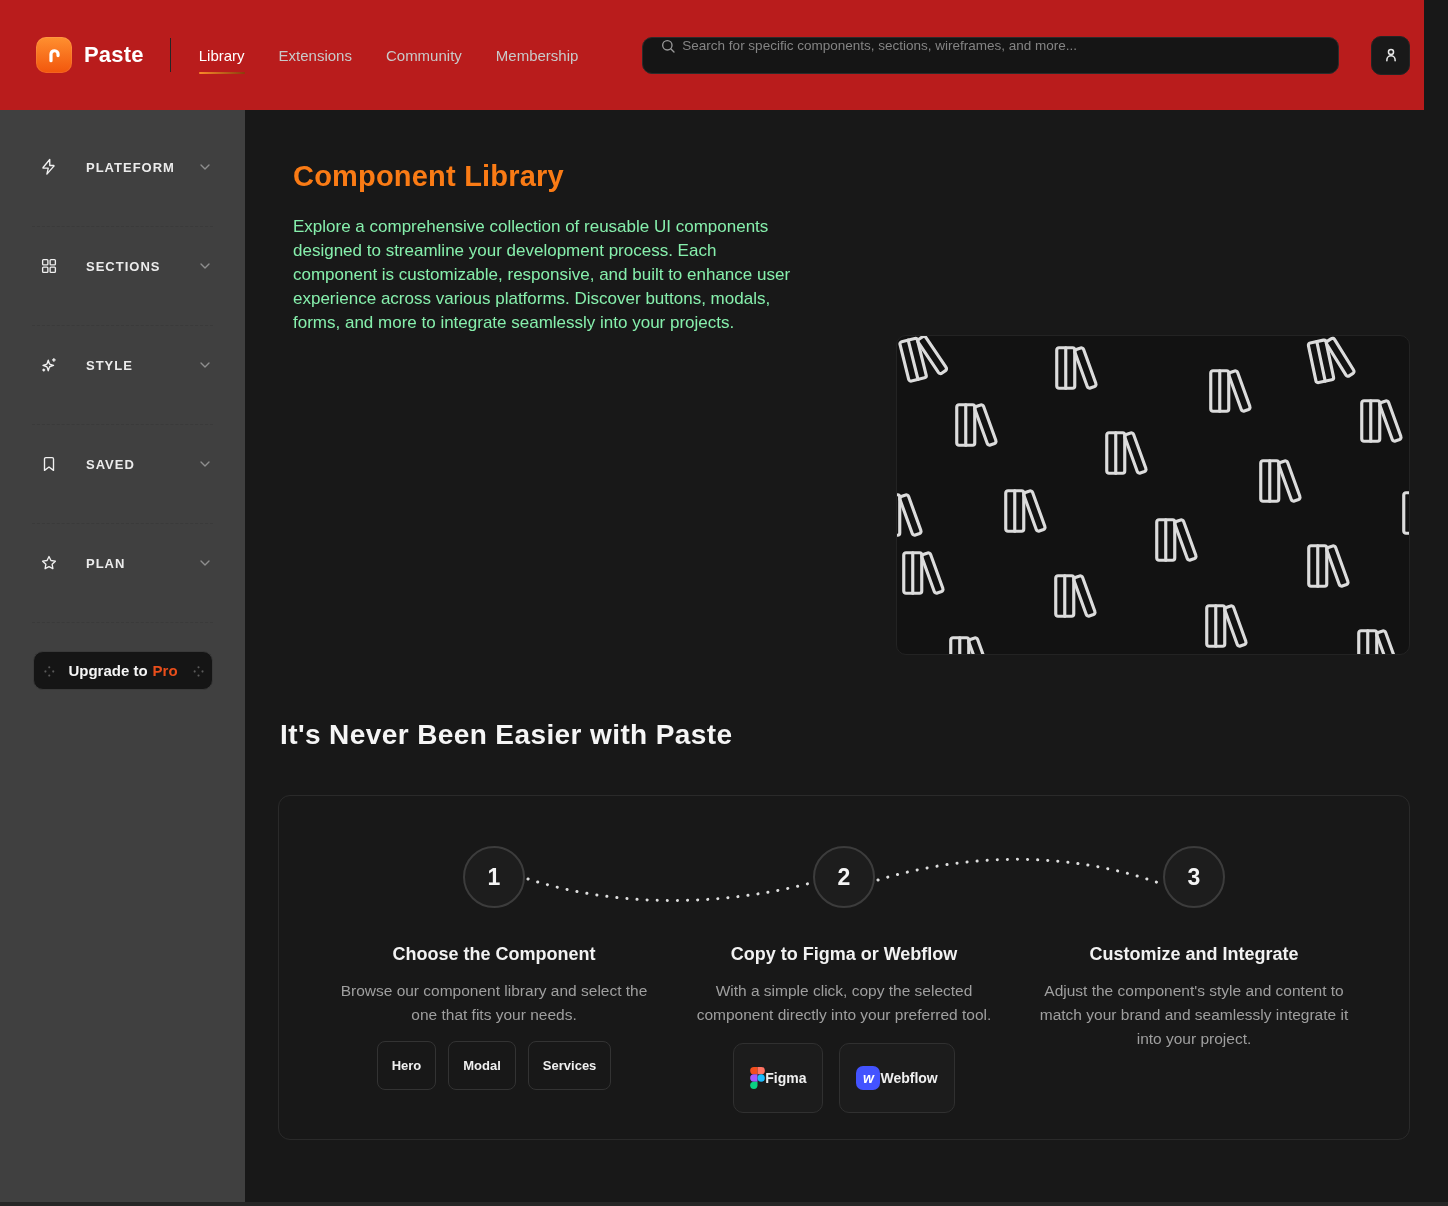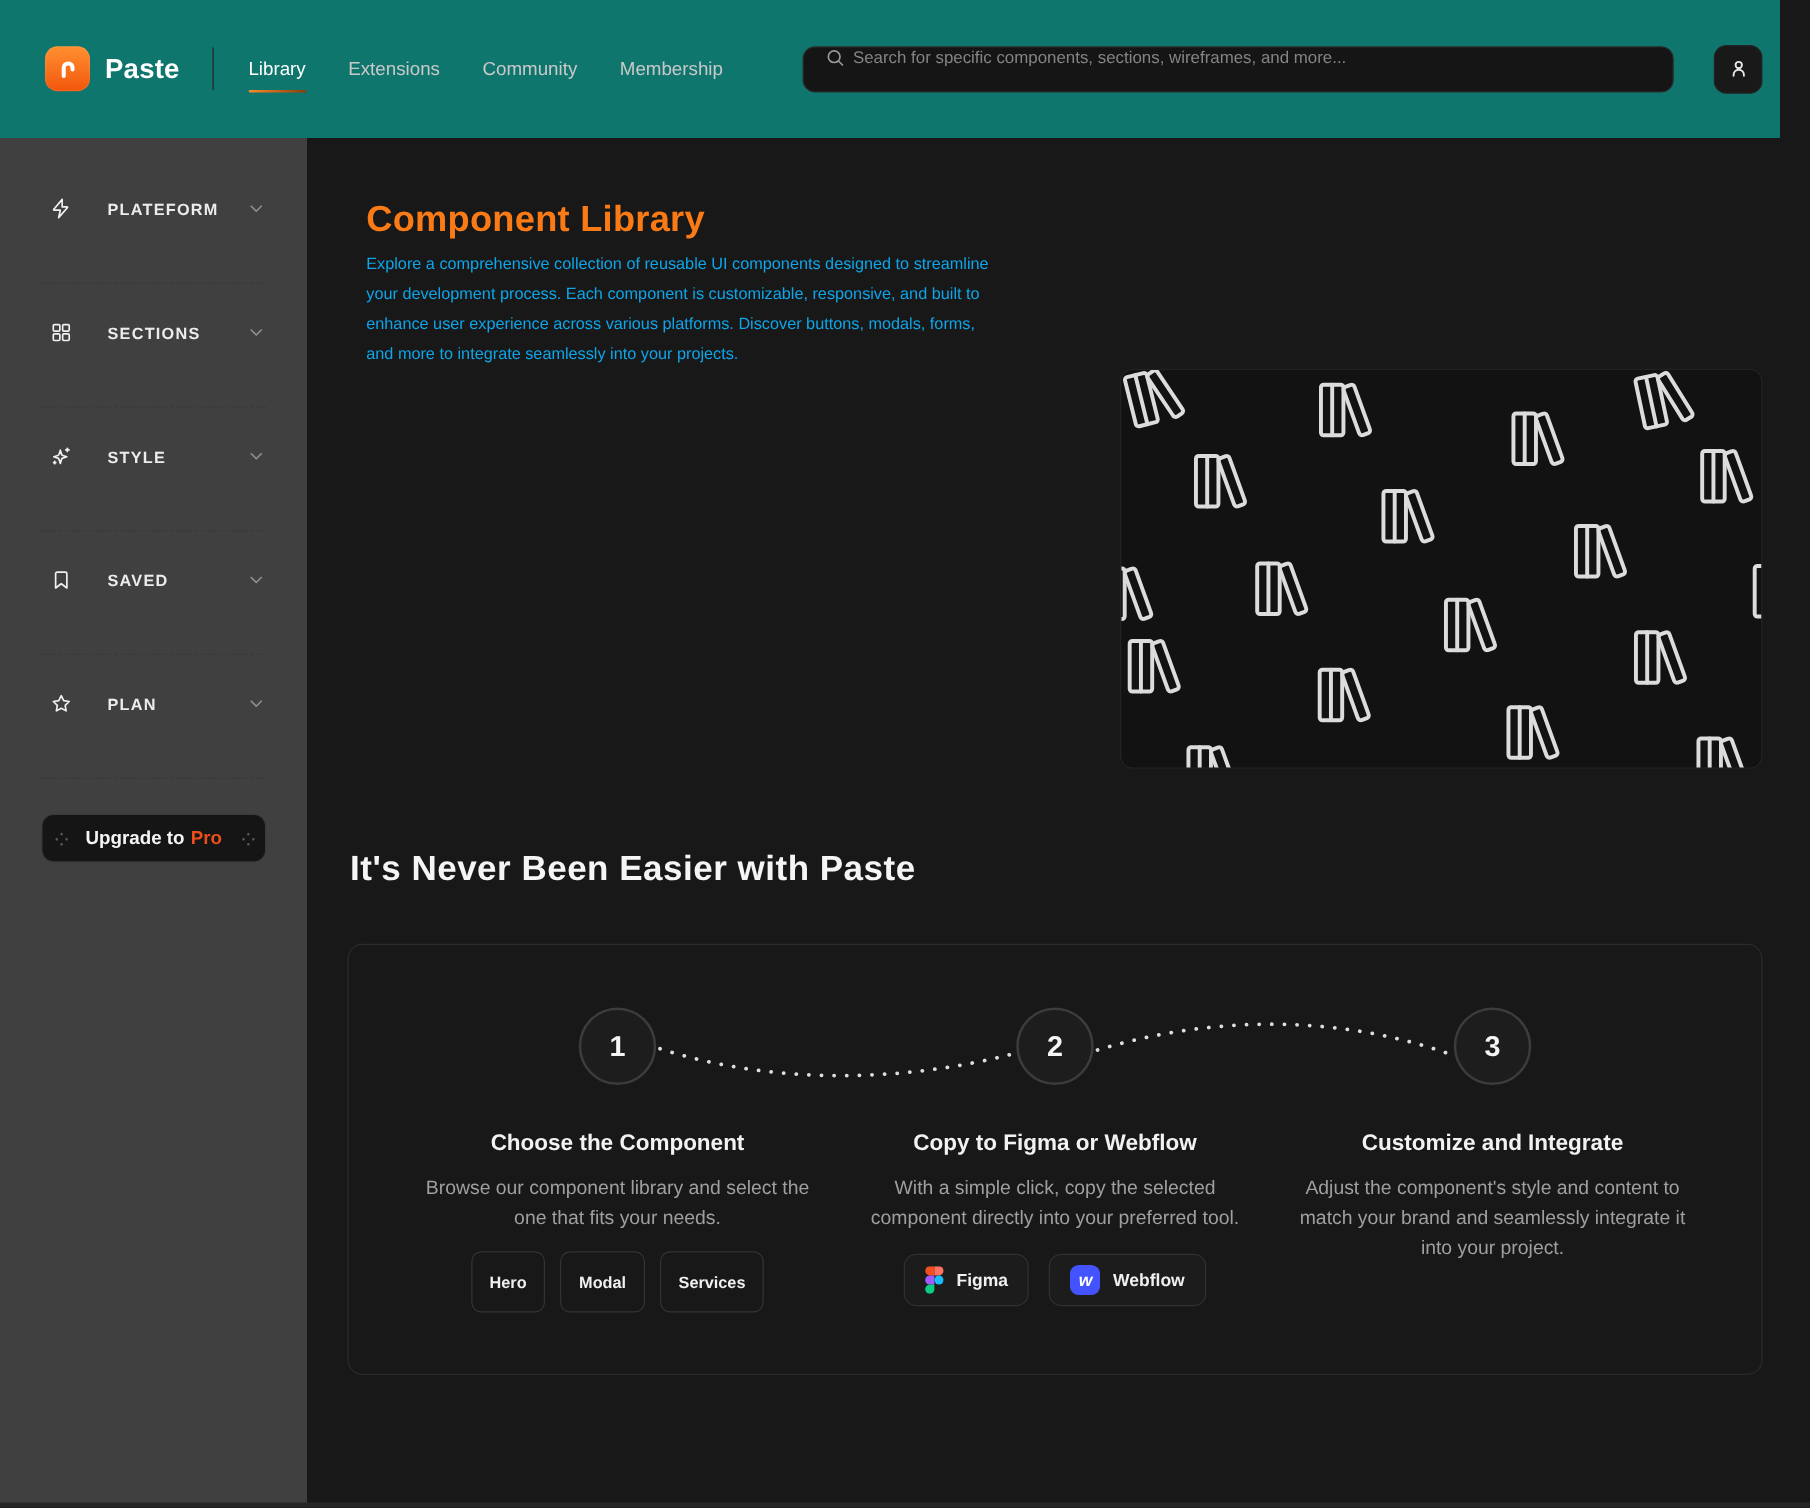--- a/index.html
+++ b/index.html
@@ -1,19 +1,19 @@
 <!DOCTYPE html>
 <html><head>
 <meta charset="utf-8">
 <style>
   * { margin:0; padding:0; box-sizing:border-box; }
   html,body { width:1448px; height:1206px; background:#181818; font-family:"Liberation Sans", sans-serif; overflow:hidden; }
 
   
-  .topnav { position:fixed; top:0; left:0; width:1424px; height:110px; background:#0f766e; display:flex; align-items:center; z-index:10; }
+  .topnav { position:fixed; top:0; left:0; width:1424px; height:110px; background:#b91c1c; display:flex; align-items:center; z-index:10; }
   .logo-wrap { display:flex; align-items:center; gap:12px; margin-left:36px; }
   .logo-box { width:36px; height:36px; border-radius:10px; background:linear-gradient(180deg,#ff9030,#f2560c); display:flex; align-items:center; justify-content:center; box-shadow:0 0 0 1px rgba(255,255,255,.08) inset; }
   .brand-name { color:#fff; font-size:22px; font-weight:700; letter-spacing:.2px; }
   .nav-divider { width:1px; height:34px; background:#262626; margin:0 28px 0 26px; }
   .nav-links { display:flex; align-items:center; gap:34px; }
   .nav-link { color:#c9c9c9; font-size:15px; cursor:pointer; position:relative; padding:8px 0; }
   .nav-link.active { color:#ffffff; }
   .nav-link.active::after { content:""; position:absolute; left:0; right:0; bottom:-2px; height:2px; border-radius:2px; background:linear-gradient(90deg,#fb8a2a,#8a3c0c); }
   .search-wrap { margin-left:64px; width:697px; height:37px; background:#151515; border:1px solid #2b2b2b; border-radius:10px; display:flex; align-items:flex-start; padding:0 17px; gap:6px; }
   .search-wrap input { flex:1; background:transparent; border:none; outline:none; color:#cfcfcf; font-size:13.5px; font-family:"Liberation Sans", sans-serif; }
@@ -32,34 +32,34 @@
   .upgrade-btn .corner { position:absolute; color:#5a5a5a; font-size:13px; letter-spacing:-2px; }
   .upgrade-btn .corner.left { left:10px; }
   .upgrade-btn .corner.right { right:10px; }
   .pro-text { color:#e94e1b; font-weight:700; }
 
   
   .main { position:absolute; top:110px; left:245px; width:1203px; padding:46px 38px 0 33px; }
   .hero { display:flex;flex-direction:column; }
   .hero-text { width:560px; padding-left:15px; padding-top:4px; }
   .hero-title { color:#fa7b15; font-size:29px; font-weight:700; letter-spacing:.2px; }
-  .hero-desc { margin-top:6px; width:508px; color:#0ea5e9; font-size:13px; line-height:24px; }
+  .hero-desc { margin-top:22px; width:508px; color:#86efac; font-size:17px; line-height:24px; }
   .hero-art { margin-left:auto; width:514px; height:320px; background:#121212; border:1px solid #232323; border-radius:10px; overflow:hidden; }
 
   .how-title { margin-top:64px; margin-left:2px; color:#f5f5f5; font-size:28px; font-weight:700; letter-spacing:.4px; }
   .steps-card { position:relative; margin-top:44px; width:1132px; height:345px; border:1px solid #2a2a2a; border-radius:12px; padding:50px 50px 0 50px; display:flex; justify-content:space-between; }
   .connectors { position:absolute; left:0; top:50px; width:1132px; height:80px; pointer-events:none; }
   .step-col { position:relative; z-index:1; width:330px; display:flex; flex-direction:column; align-items:center; }
   .step-circle { width:62px; height:62px; border-radius:50%; background:#1d1d1d; border:2px solid #3c3c3c; display:flex; align-items:center; justify-content:center; color:#f5f5f5; font-size:23px; font-weight:700; }
   .step-title { margin-top:36px; color:#f2f2f2; font-size:18px; font-weight:700; }
   .step-desc { margin-top:14px; max-width:312px; text-align:center; color:#9f9f9f; font-size:15.5px; line-height:24px; }
   .tag-row { margin-top:14px; display:flex; gap:12px; }
   .tag { padding:16px 14px; border:1px solid #333; border-radius:8px; background:#181818; color:#f0f0f0; font-size:13px; font-weight:700; cursor:pointer; }
   .tool-row { margin-top:16px; display:flex; gap:16px; }
-  .tool-btn { display:flex; align-items:center; gap:10px; padding:8px 16px; border:1px solid #303030; border-radius:10px; background:#1c1c1c; color:#f0f0f0; font-size:14px; font-weight:700; cursor:pointer; }
+  .tool-btn { display:flex; align-items:center; gap:0; padding:22px 16px; border:1px solid #303030; border-radius:10px; background:#1c1c1c; color:#f0f0f0; font-size:14px; font-weight:700; cursor:pointer; }
   .webflow-sq { width:24px; height:24px; border-radius:7px; display:flex; align-items:center; justify-content:center; color:#fff; font-size:14px; font-weight:700; font-style:italic; }
 
   .bottom-strip { position:fixed; left:0; bottom:0; width:1448px; height:4px; background:#262626; z-index:20; }
 </style>
 </head>
 <body>
 
 <header class="topnav">
   <div class="logo-wrap">
     <div class="logo-box">

